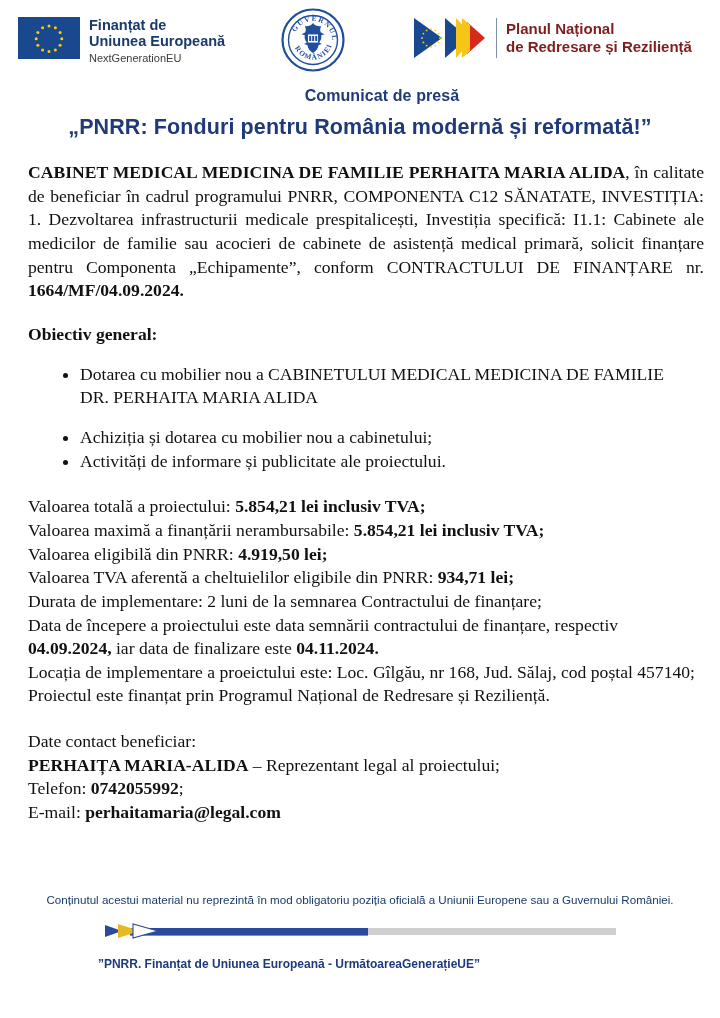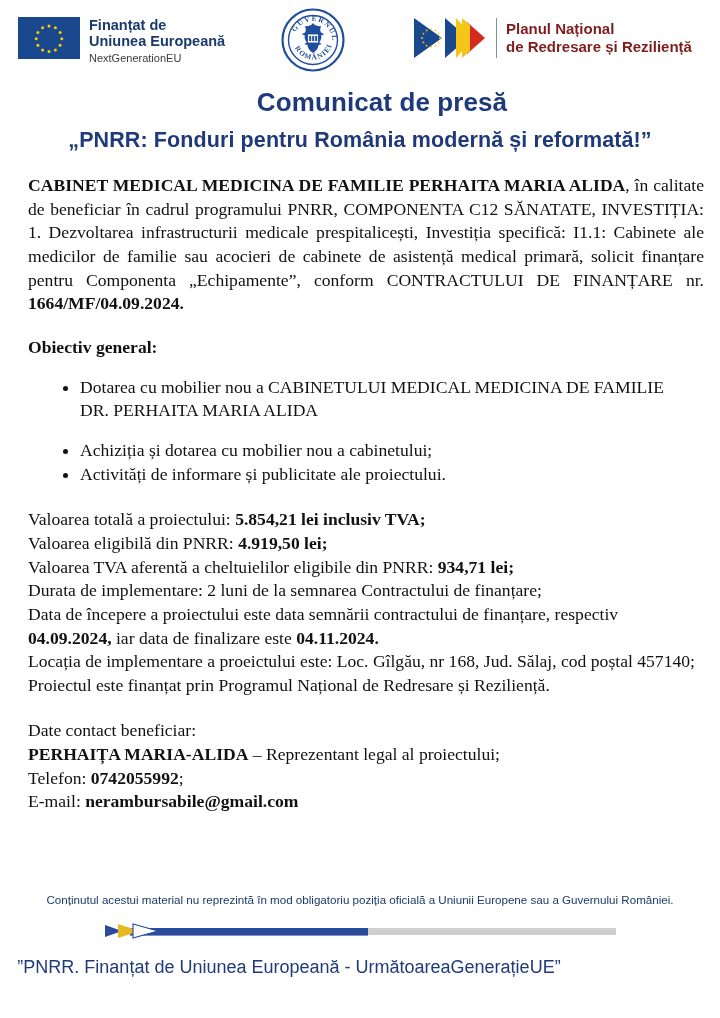--- a/index.html
+++ b/index.html
@@ -97,21 +97,21 @@
   }
 
   
   .title-block {
     text-align: center;
     font-family: "Liberation Sans", sans-serif;
     color: #1f3a7a;
     margin-top: 9px;
   }
   .title-main {
-    font-size: 26px;
+    font-size: 16px;
     font-weight: bold;
     letter-spacing: 0.1px;
     padding-left: 44px;
   }
   .title-sub {
     font-size: 21.5px;
     font-weight: bold;
     margin-top: 10px;
     letter-spacing: 0.1px;
   }
@@ -164,22 +164,22 @@
     width: 720px;
     height: 26px;
   }
   .footer-slogan {
     position: absolute;
     left: 0;
     top: 957px;
     width: 578px;
     text-align: center;
     font-family: "Liberation Sans", sans-serif;
-    font-size: 18px;
-    font-weight: normal;
+    font-size: 12px;
+    font-weight: bold;
     color: #1f3a7a;
   }
 </style>
 </head>
 <body>
 
 <div class="logo-bar">
 
   <div class="logo-eu">
     <svg class="eu-flag" viewBox="0 0 62 42">
@@ -270,32 +270,33 @@
     <li>Dotarea cu mobilier nou a CABINETULUI MEDICAL MEDICINA DE FAMILIE DR. PERHAITA MARIA ALIDA</li>
   </ul>
 
   <ul class="bullets">
     <li>Achiziția și dotarea cu mobilier nou a cabinetului;</li>
     <li>Activități de informare și publicitate ale proiectului.</li>
   </ul>
 
   <div class="value-list">
     <div><span>Valoarea totală a proiectului: </span><b>5.854,21 lei inclusiv TVA;</b></div>
+    <div><span>Valoarea maximă a finanțării nerambursabile: </span><b>5.854,21 lei inclusiv TVA;</b></div>
     <div><span>Valoarea eligibilă din PNRR: </span><b>4.919,50 lei;</b></div>
     <div><span>Valoarea TVA aferentă a cheltuielilor eligibile din PNRR: </span><b>934,71 lei;</b></div>
     <div>Durata de implementare: 2 luni de la semnarea Contractului de finanțare;</div>
     <div><span>Data de începere a proiectului este data semnării contractului de finanțare, respectiv </span><b>04.09.2024,</b><span> iar data de   finalizare este </span><b>04.11.2024.</b></div>
     <div>Locația de implementare a proeictului este: Loc. Gîlgău, nr 168, Jud.  Sălaj, cod poștal 457140;</div>
     <div> Proiectul este finanțat prin Programul Național de Redresare și Reziliență.</div>
   </div>
 
   <div class="gap-line">Date contact beneficiar:</div>
   <div><b>PERHAIȚA MARIA-ALIDA</b><span> – Reprezentant legal al proiectului;</span></div>
   <div><span>Telefon: </span><b>0742055992</b><span>;</span></div>
-  <div><span>E-mail: </span><b>nerambursabile@gmail.com</b></div>
+  <div><span>E-mail: </span><b>perhaitamaria@legal.com</b></div>
 
 </div>
 
 <div class="disclaimer">Conținutul acestui material nu reprezintă în mod obligatoriu poziția oficială a Uniunii Europene sau a Guvernului României.</div>
 
 <svg class="arrow-bar" viewBox="0 0 720 26">
   <rect x="228" y="11" width="388" height="7" fill="#cfcfcf"></rect>
   <rect x="130" y="11" width="238" height="7.6" fill="#2a4a9c"></rect>
   <path d="M105 8 L105 20 L122 14 Z" fill="#2a4a9c"></path>
   <path d="M118 7 L118 21 L140 14 Z" fill="#e8b824"></path>

